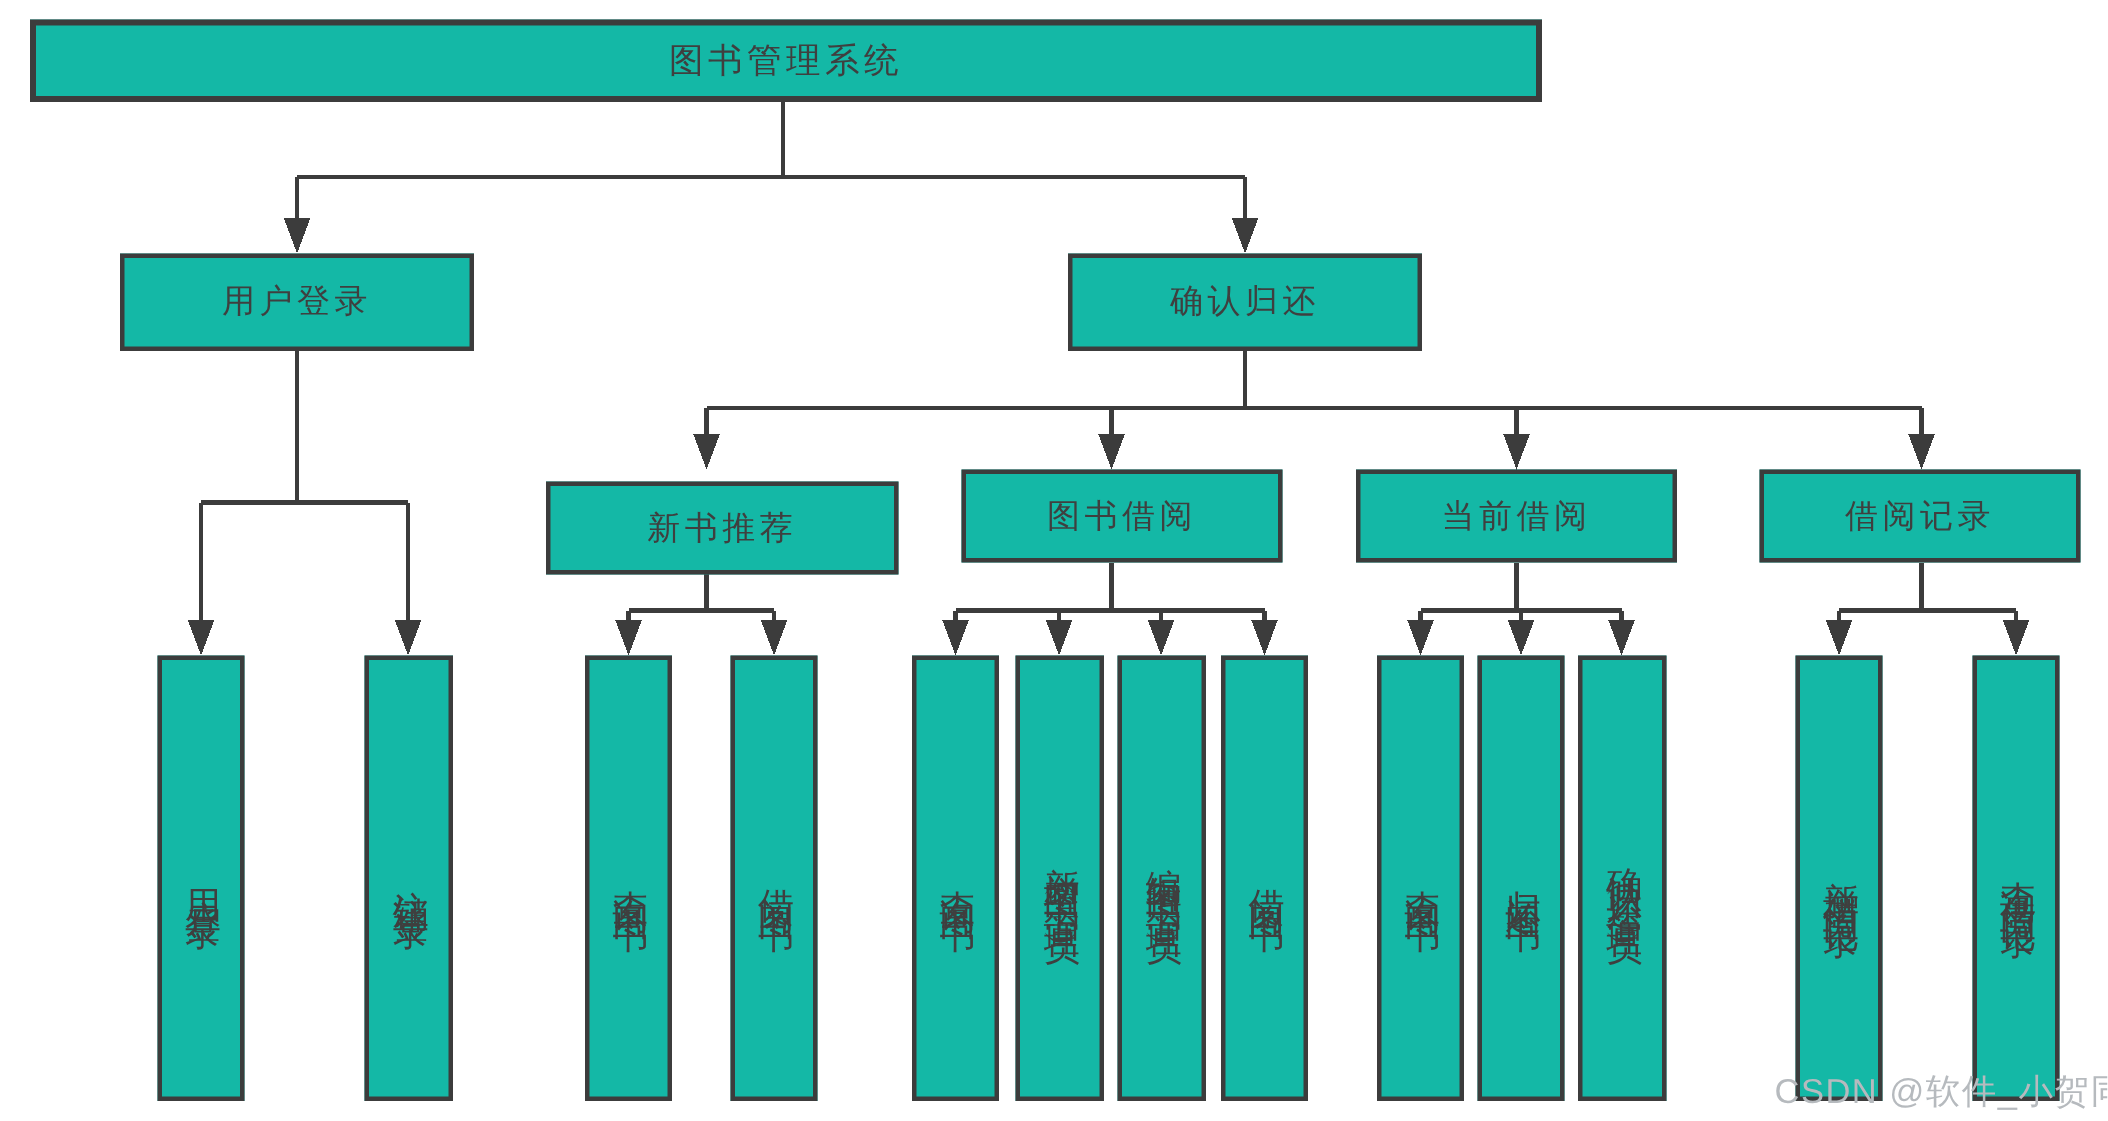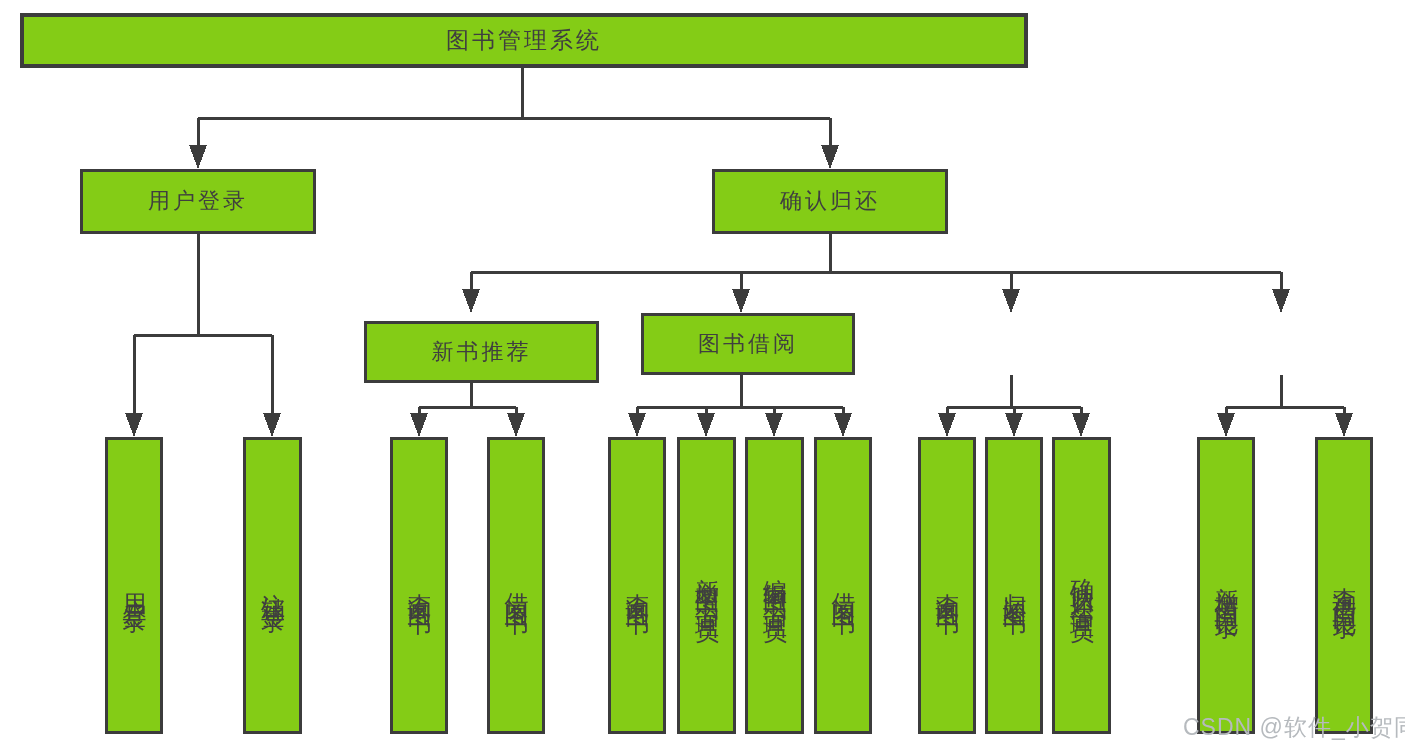--- a/index.html
+++ b/index.html
@@ -2,21 +2,21 @@
 <html><head>
 <meta charset="utf-8">
 <style>
   html,body{margin:0;padding:0;background:#ffffff;}
   .canvas{
     position:relative;width:1405px;height:747px;background:#ffffff;overflow:hidden;
     font-family:"Liberation Sans","DejaVu Sans",sans-serif;
     --line:#3c3c3c; --text:#3f3f3f; --wm:#b6babe;
   }
   .box{
-    position:absolute;box-sizing:border-box;background:#84cc16;
+    position:absolute;box-sizing:border-box;background:#14b8a6;
     border:3px solid var(--line);
     display:flex;align-items:center;justify-content:center;
   }
   .box.root{border-width:4px;}
   .lbl{
     font-size:22px;letter-spacing:3px;color:var(--text);
     white-space:nowrap;line-height:1.2;
   }
   .root .lbl{font-size:23px;}
   .box.v .lbl{
@@ -95,20 +95,26 @@
   <div class="box" style="left:712px;top:169px;width:236px;height:65px">
     <span class="lbl">确认归还</span>
   </div>
 
   <div class="box" style="left:364px;top:321px;width:235px;height:62px">
     <span class="lbl">新书推荐</span>
   </div>
   <div class="box" style="left:641px;top:313px;width:214px;height:62px">
     <span class="lbl">图书借阅</span>
   </div>
+  <div class="box" style="left:904px;top:313px;width:214px;height:62px">
+    <span class="lbl">当前借阅</span>
+  </div>
+  <div class="box" style="left:1173px;top:313px;width:214px;height:62px">
+    <span class="lbl">借阅记录</span>
+  </div>
 
   <div class="box v" style="left:105px;top:437px;width:58px;height:297px">
     <span class="lbl">用户登录</span>
   </div>
   <div class="box v" style="left:243px;top:437px;width:59px;height:297px">
     <span class="lbl">注销登录</span>
   </div>
 
   <div class="box v" style="left:390px;top:437px;width:58px;height:297px">
     <span class="lbl">查询图书</span>

